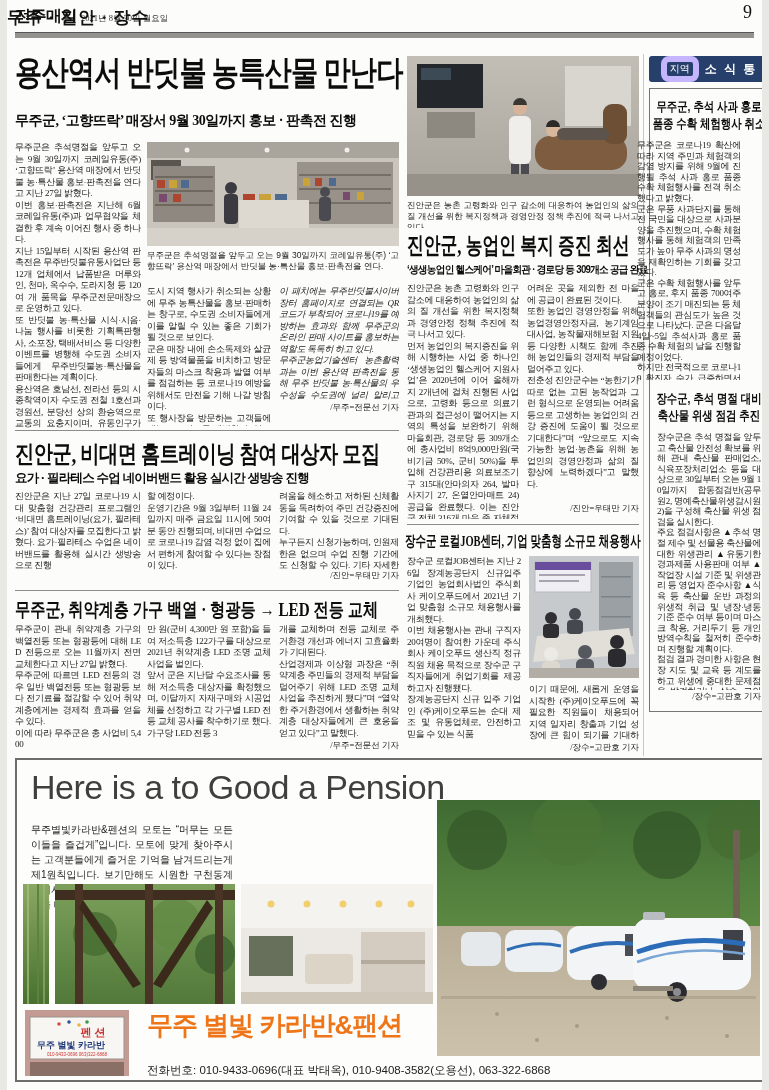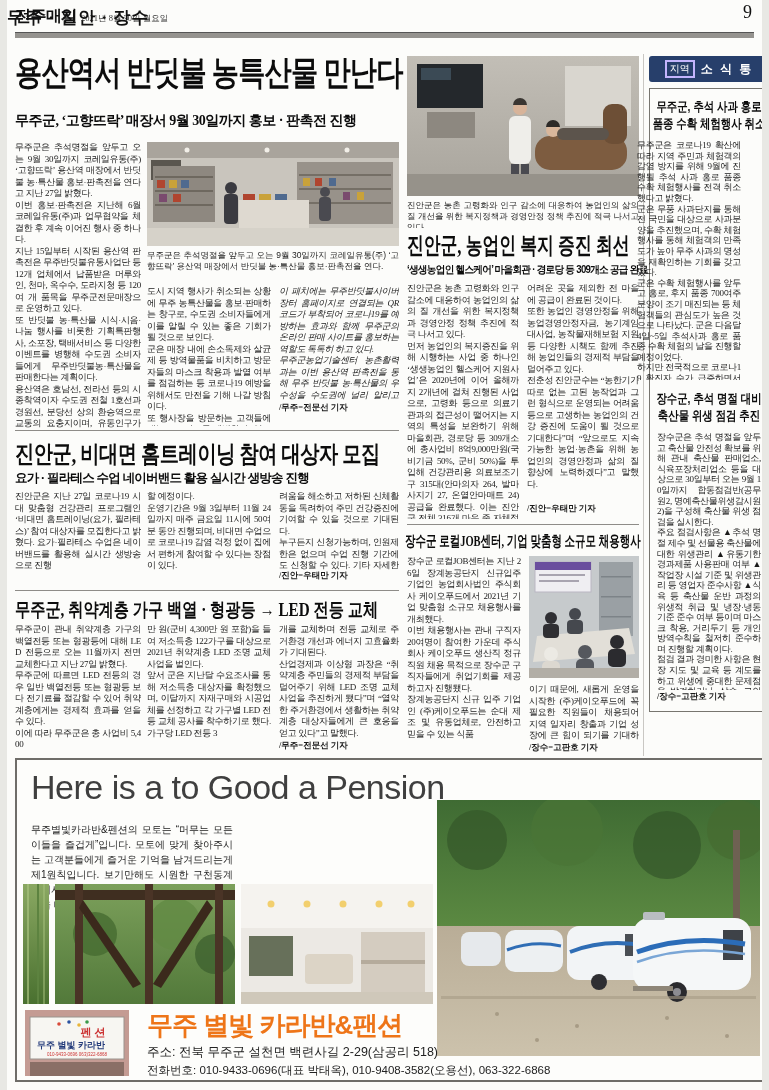--- a/index.html
+++ b/index.html
@@ -10,21 +10,21 @@
   .thickrule{border-top:1px solid #555;background:#95938f;}
   .headline{font-weight:bold;white-space:nowrap;transform-origin:left center;color:#0c0c0c;}
   .body-txt{font-size:9px;line-height:11.5px;text-align:justify;word-break:break-all;
             white-space:pre-line;overflow:hidden;letter-spacing:-0.3px;color:#1a1a1a;}
   .sb-txt{font-size:9px;line-height:10.6px;text-align:justify;word-break:break-all;
           white-space:pre-line;overflow:hidden;letter-spacing:-0.3px;color:#1a1a1a;}
   .caption{font-family:"Liberation Sans","DejaVu Sans",sans-serif;font-size:8.5px;line-height:11px;
            color:#222;text-align:justify;word-break:break-all;overflow:hidden;}
   .subhead{font-weight:bold;color:#0c0c0c;}
   .gothic{font-family:"Liberation Sans","DejaVu Sans",sans-serif;}
-  .byline{font-size:8.5px;color:#1a1a1a;font-weight:bold;}
+  .byline{font-size:8.5px;text-align:right;color:#1a1a1a;}
   .photo{overflow:hidden;background:#b5b1a9;}
   .photo svg{display:block;}
   .sb-head{font-family:"Liberation Sans","DejaVu Sans",sans-serif;font-weight:bold;font-size:13px;
            line-height:17px;text-align:center;white-space:pre-line;transform:scaleX(.8);
            transform-origin:center;color:#0c0c0c;}
 </style>
 </head>
 <body>
 
 <div class="page">
@@ -180,21 +180,21 @@
         <rect x="13" y="105" width="18" height="15" rx="5" fill="#dcd8d0"></rect>
       <rect y="112" width="110" height="10" fill="#b2aea6"></rect>
     </svg>
   </div>
   <div class="abs body-txt" style="left:522px;top:684px;width:110px;height:56px;">이기 때문에, 새롭게 운영을 시작한 (주)케이오푸드에 꼭 필요한 직원들이 채용되어 지역 일자리 창출과 기업 성장에 큰 힘이 되기를 기대하고 있다.</div>
   <div class="abs byline" style="left:522px;top:742px;width:110px;">/장수=고판호 기자</div>
 
   <div class="abs" style="left:636px;top:54px;width:1px;height:702px;background:#c9c7c3;"></div>
   <div class="abs gothic" style="left:642px;top:56px;width:120px;height:26px;background:#273f6b;color:#fff;
        display:flex;align-items:center;justify-content:center;border-radius:3px;">
-    <span style="font-size:10px;margin-right:6px;border:2px solid #c4b5fd;padding:0 3px;border-radius:0;">지역</span>
+    <span style="font-size:10px;margin-right:6px;border:6px solid #c4b5fd;padding:0 3px;border-radius:8px;">지역</span>
     <span style="font-size:12px;font-weight:bold;letter-spacing:2px;">소 식 통</span>
   </div>
   <div class="abs" style="left:642px;top:88px;width:119px;height:622px;border:1px solid #77756f;"></div>
 
   <div class="abs sb-head" style="left:622px;top:98px;width:160px;">무주군, 추석 사과 홍로
 품종 수확 체험행사 취소</div>
   <div class="abs sb-txt" style="left:630px;top:140px;width:104px;height:240px;">무주군은 코로나19 확산에 따라 지역 주민과 체험객의 감염 방지를 위해 9월에 진행될 추석 사과 홍로 품종 수확 체험행사를 전격 취소했다고 밝혔다.
 군은 무풍 사과단지를 통해 전 국민을 대상으로 사과분양을 추진했으며, 수확 체험행사를 통해 체험객의 만족도가 높아 무주 사과의 명성을 재확인하는 기회를 갖고 있다.
 군은 수확 체험행사를 앞두고 홍로, 후지 품종 700여주 분양이 조기 매진되는 등 체험객들의 관심도가 높은 것으로 나타났다. 군은 다음달 4일~5일 추석사과 홍로 품종 수확 체험의 날을 진행할 예정이었다.
 하지만 전국적으로 코로나19 확진자 수가 급증하면서 체험객들과 주민들의 안전을 위해 전면 취소했다. 대신 체험객의 호응에 부응한다는 차원에서 홍로 200여주 분양에 대한 사과를 수확해 무료 택배 발송 할 계획이다.     /무주=전문선 기자</div>
@@ -313,16 +313,15 @@
       <circle cx="34" cy="14" r="1.8" fill="#d84a3a"></circle>
         <circle cx="44" cy="12" r="1.8" fill="#2a52a0"></circle>
         <circle cx="54" cy="15" r="1.8" fill="#e8b53a"></circle>
         <circle cx="62" cy="12" r="1.8" fill="#3a9a4a"></circle>
       <text x="68" y="26" font-size="11" font-weight="bold" fill="#cc3333" font-family="Liberation Sans, sans-serif" text-anchor="middle">펜 션</text>
       <text x="46" y="38" font-size="9" font-weight="bold" fill="#223a7a" font-family="Liberation Sans, sans-serif" text-anchor="middle">무주 별빛 카라반</text>
       <text x="52" y="46" font-size="4.5" fill="#cc3333" font-family="Liberation Sans, sans-serif" text-anchor="middle">010-9433-0696  063)322-6868</text>
       <rect x="5" y="52" width="94" height="14" fill="#8a6f66"></rect>
     </svg>
   </div>
-  <div class="abs gothic" style="left:140px;top:1044px;font-size:12.5px;color:#222;">주소: 전북 무주군 설천면 백련사길 2-29(삼공리 518)</div>
   <div class="abs gothic" style="left:140px;top:1063px;font-size:11.5px;color:#222;">전화번호: 010-9433-0696(대표 박태옥), 010-9408-3582(오용선), 063-322-6868</div>
 
 </div>
 
 </body></html>

